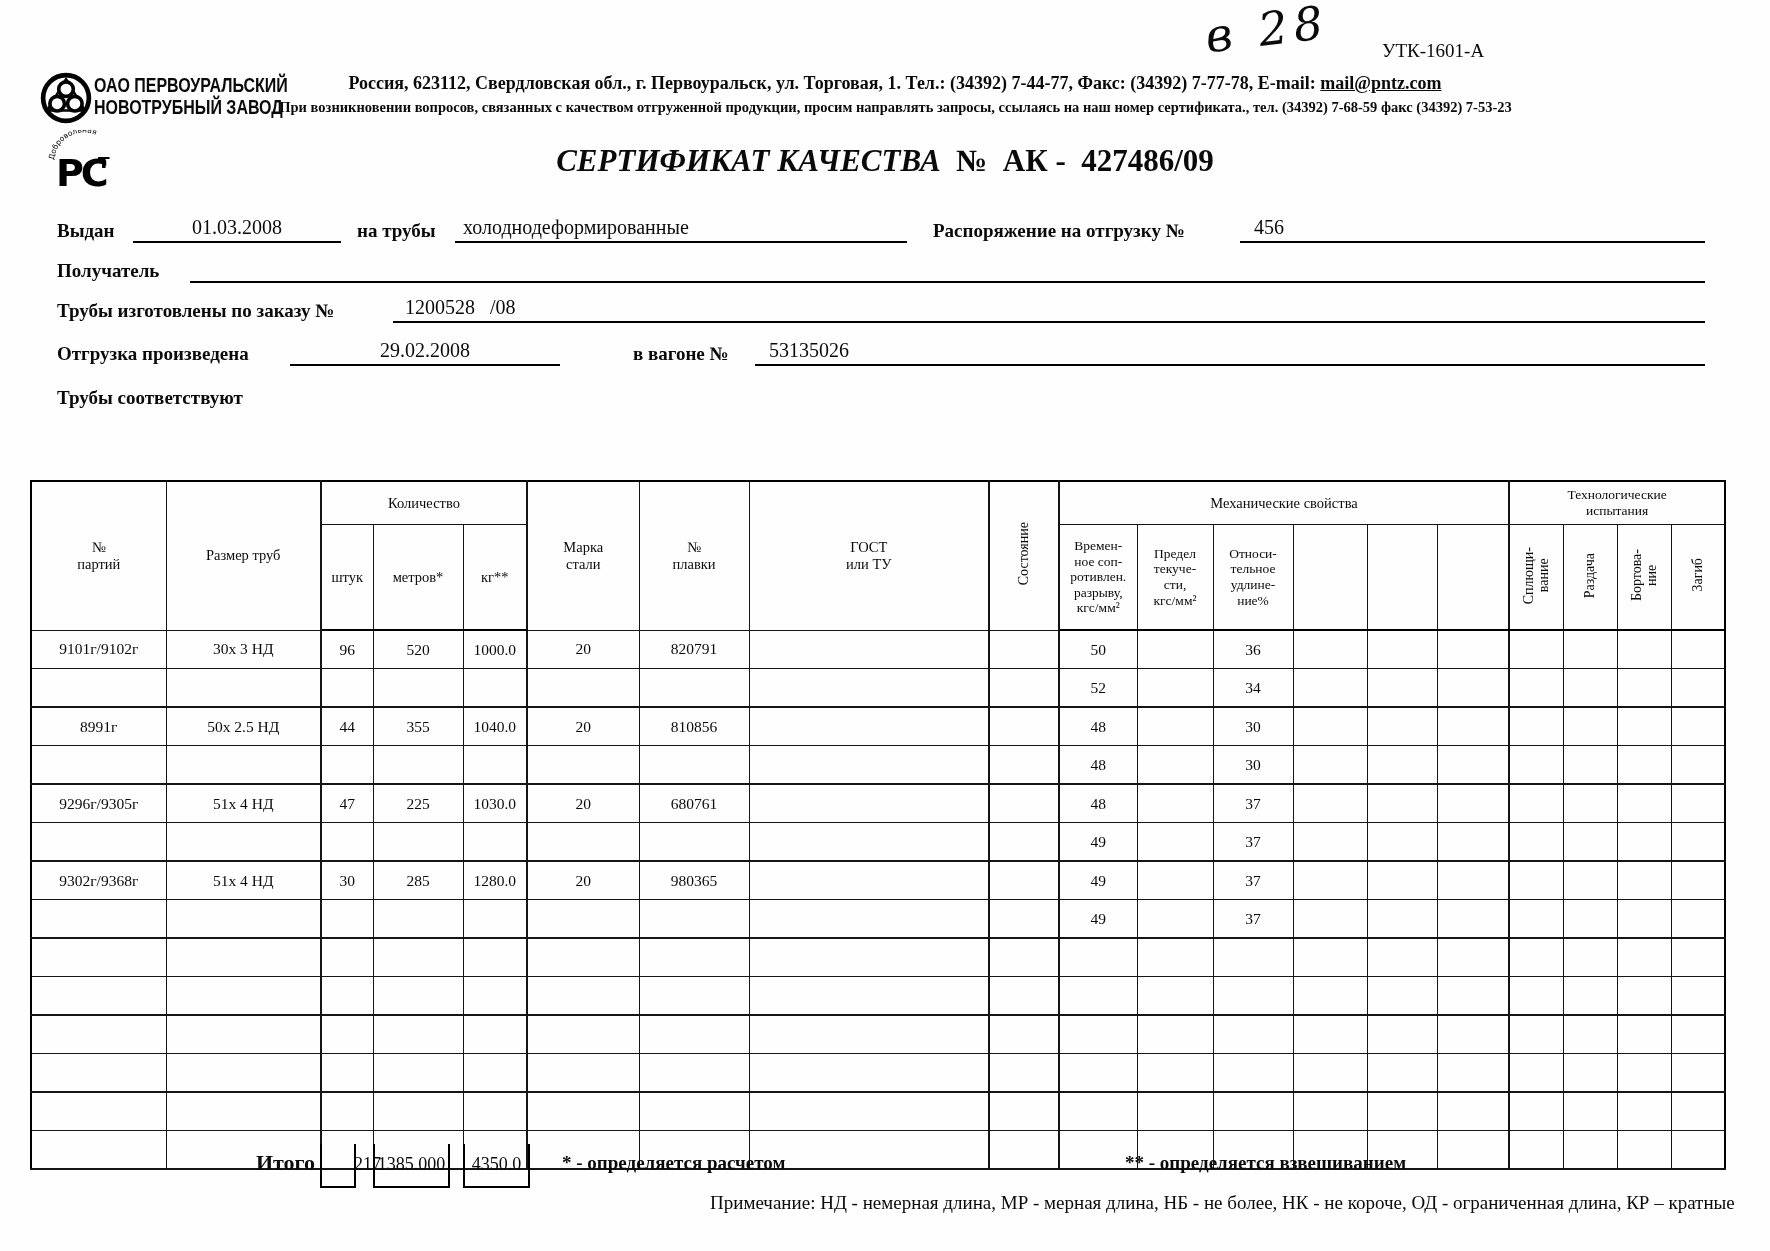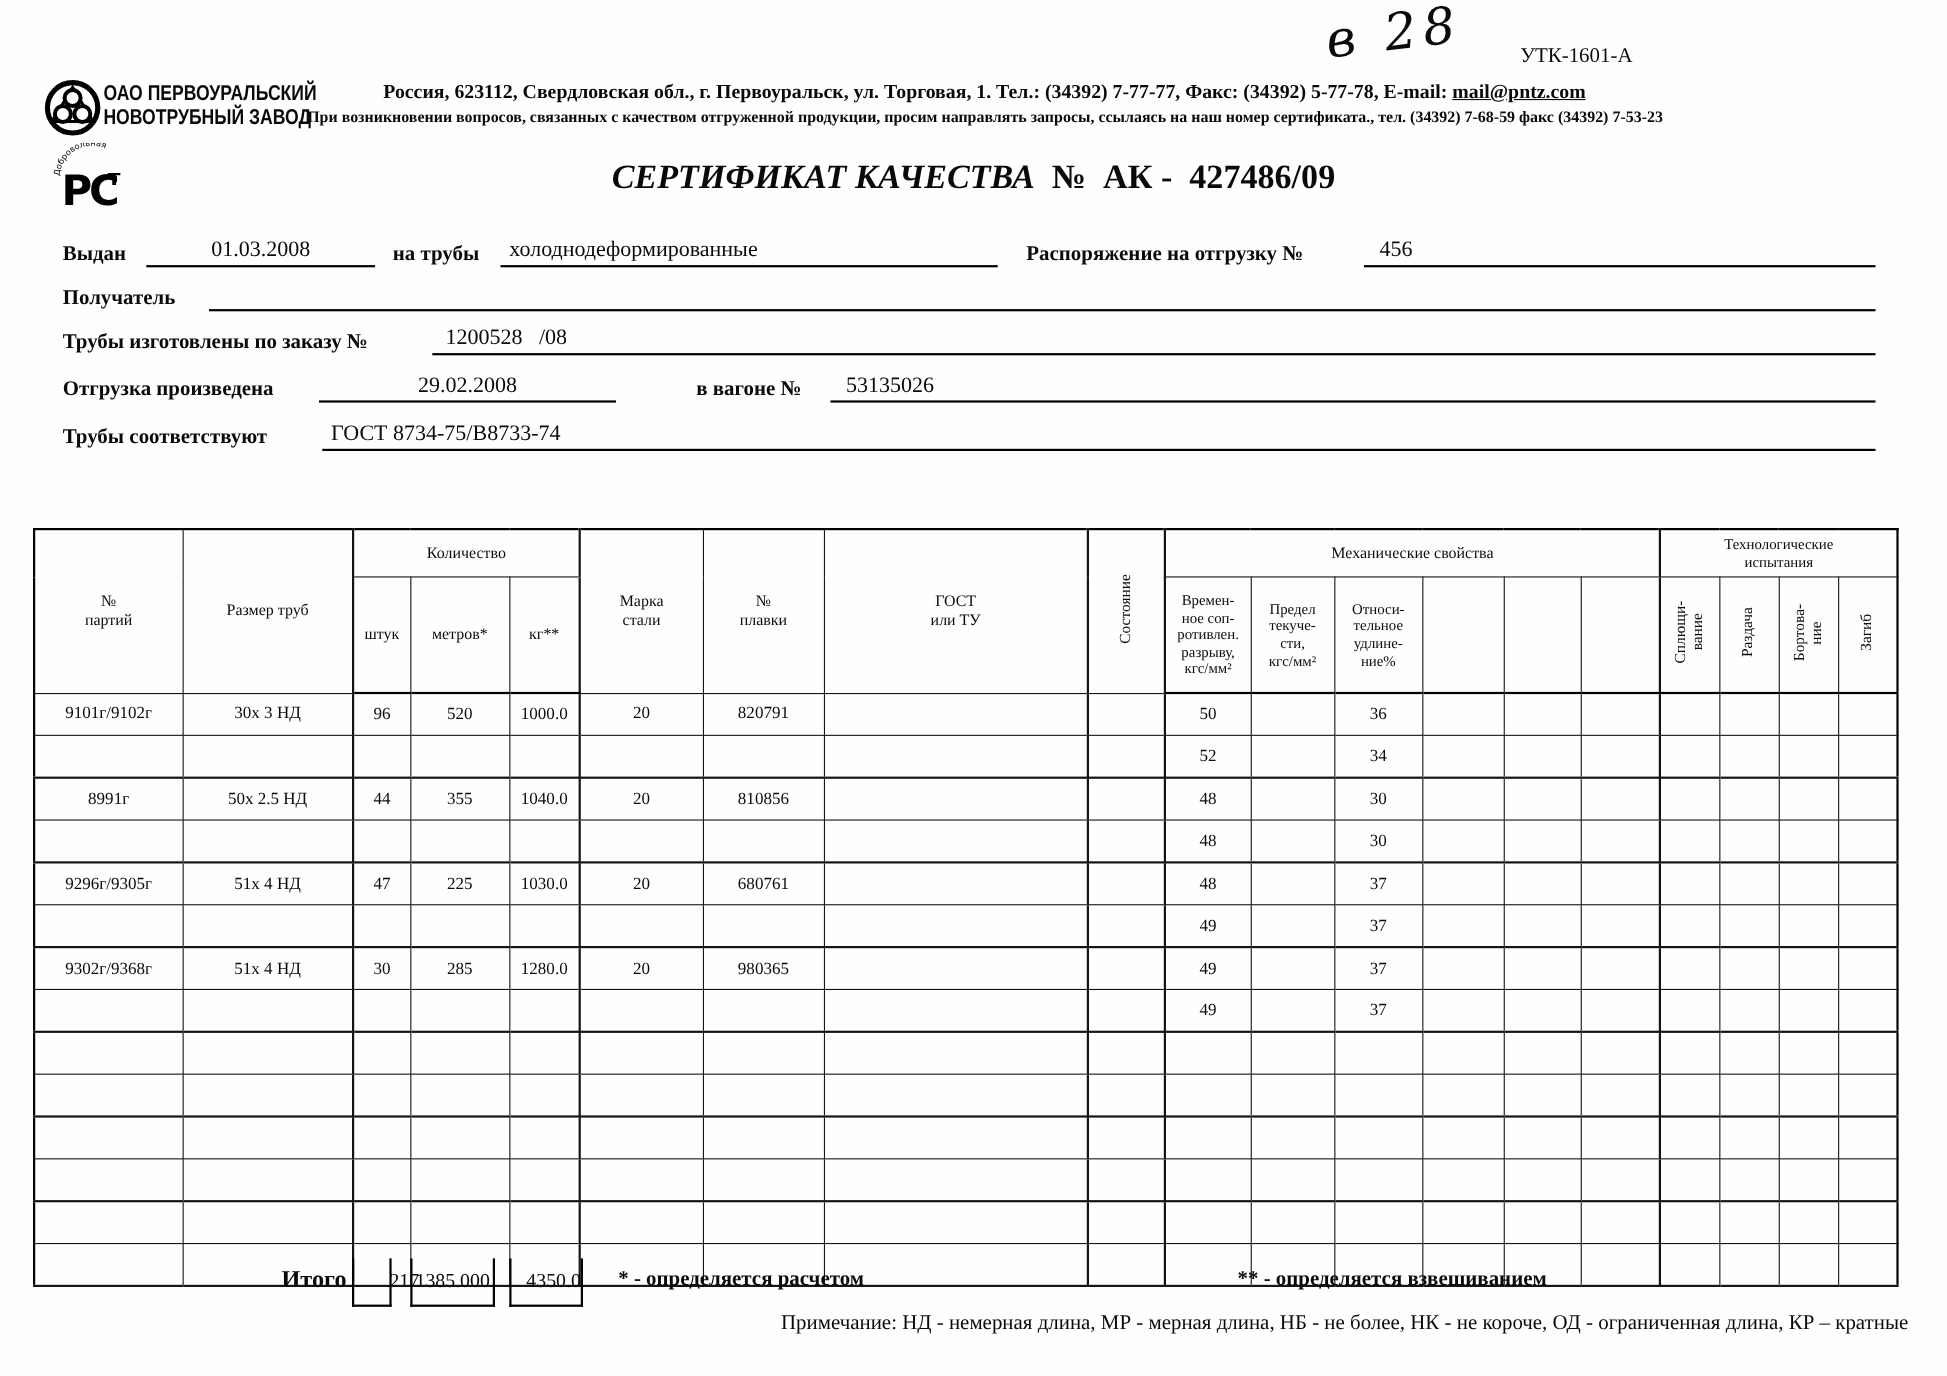--- a/index.html
+++ b/index.html
@@ -70,21 +70,21 @@
       <path d="M25 7 L43 37 L7 37 Z" fill="none" stroke="#000" stroke-width="2.5"></path>
       <circle cx="25" cy="16.5" r="7" fill="#fff" stroke="#000" stroke-width="3.5"></circle>
       <circle cx="16.5" cy="30.5" r="7" fill="#fff" stroke="#000" stroke-width="3.5"></circle>
       <circle cx="33.5" cy="30.5" r="7" fill="#fff" stroke="#000" stroke-width="3.5"></circle>
     </svg>
   </div>
   <div class="abs" id="company-name">ОАО ПЕРВОУРАЛЬСКИЙ
 НОВОТРУБНЫЙ ЗАВОД</div>
 
   <div class="abs" id="addr1">
-    <span>Россия, 623112, Свердловская обл., г. Первоуральск, ул. Торговая, 1. Тел.: (34392) 7-77-77, Факс: (34392) 5-77-78,  E-mail: </span><span class="email">mail@pntz.com</span>
+    <span>Россия, 623112, Свердловская обл., г. Первоуральск, ул. Торговая, 1. Тел.: (34392) 7-44-77, Факс: (34392) 7-77-78,  E-mail: </span><span class="email">mail@pntz.com</span>
   </div>
   <div class="abs" id="addr2">При возникновении вопросов, связанных с качеством отгруженной продукции, просим направлять запросы, ссылаясь на наш номер сертификата., тел. (34392) 7-68-59 факс (34392) 7-53-23</div>
 
   <div class="abs" style="left:48px; top:130px;">
     <svg width="72" height="66" viewBox="0 0 72 66">
       <defs>
           <path id="arcT" d="M6 30 A 30 30 0 0 1 50 6" fill="none"></path>
         </defs>
       <text font-size="7.5" font-family="DejaVu Sans" fill="#000">
         <textPath href="#arcT">Добровольная</textPath>
@@ -110,21 +110,20 @@
 
   <span class="flabel" style="left:57px; top:300px;">Трубы изготовлены по заказу №</span>
   <span class="fval" style="left:393px; top:296px; width:1312px; padding-left:12px;">1200528   /08</span>
 
   <span class="flabel" style="left:57px; top:343px;">Отгрузка произведена</span>
   <span class="fval center" style="left:290px; top:339px; width:270px;">29.02.2008</span>
   <span class="flabel" style="left:633px; top:343px;">в вагоне №</span>
   <span class="fval" style="left:755px; top:339px; width:950px; padding-left:14px;">53135026</span>
 
   <span class="flabel" style="left:57px; top:387px;">Трубы соответствуют</span>
-  <span class="fval" style="left:293px; top:383px; width:1412px; padding-left:8px;">ГОСТ 8734-75/В8733-74</span>
 
   <table id="cert-table">
     <colgroup>
       <col style="width:135px">
         <col style="width:155px">
         <col style="width:52px">
       <col style="width:90px">
         <col style="width:64px">
         <col style="width:112px">
       <col style="width:110px">
@@ -480,19 +479,19 @@
           <td></td>
           <td></td>
           <td></td>
         </tr>
       </tbody>
   </table>
 
   <div class="abs" id="totals-label">Итого</div>
   <div class="tot-box" style="left:320px; width:34px;padding-left:32px;">217</div>
   <div class="tot-box" style="left:373px; width:77px;">1385.000</div>
-  <div class="tot-box" style="left:463px; width:67px;text-align:right;">4350.0</div>
+  <div class="tot-box" style="left:463px; width:67px;">4350.0</div>
 
   <div class="abs" id="fn-star">* - определяется расчетом</div>
   <div class="abs" id="fn-dstar">** - определяется взвешиванием</div>
   <div class="abs" id="fn-note">Примечание: НД - немерная длина, МР - мерная длина, НБ - не более, НК - не короче, ОД - ограниченная длина, КР – кратные</div>
 
 </div>
 
 </body></html>

